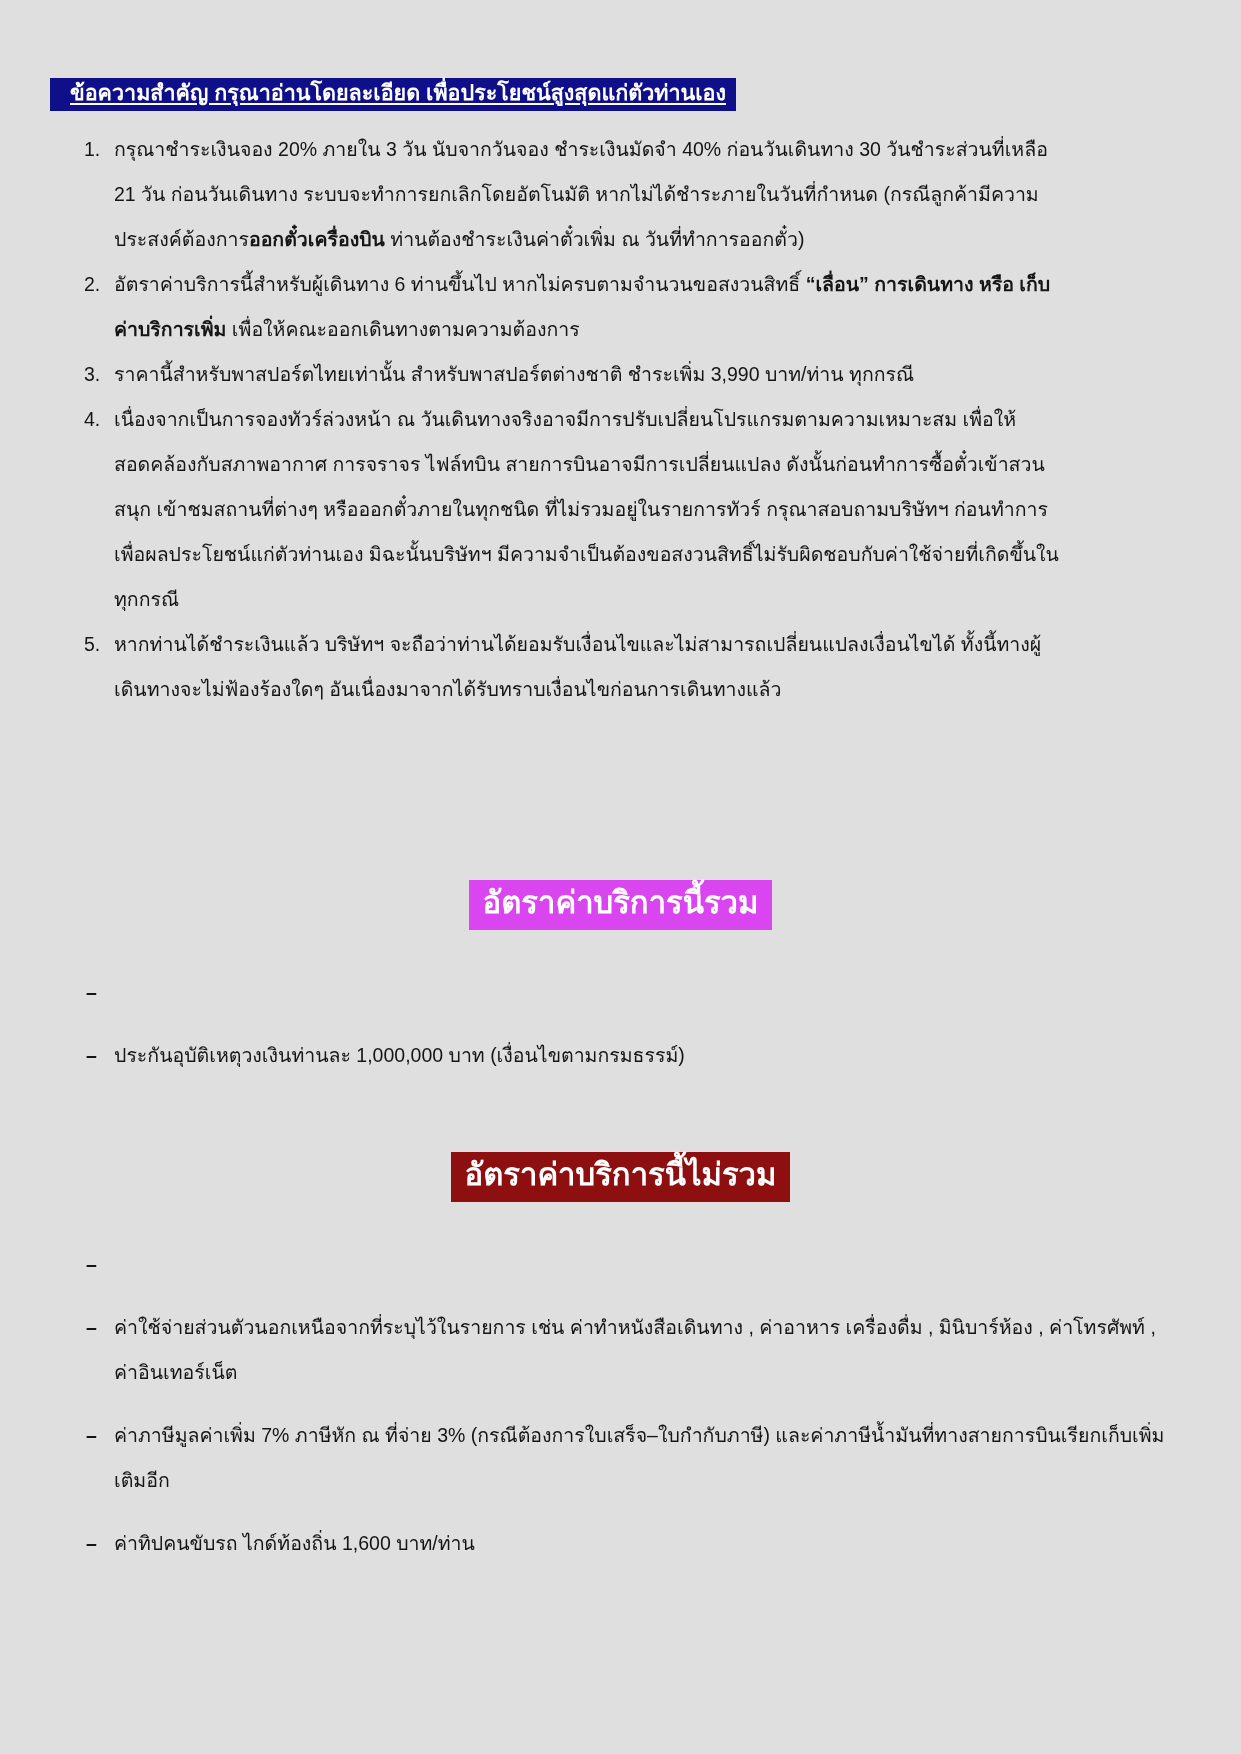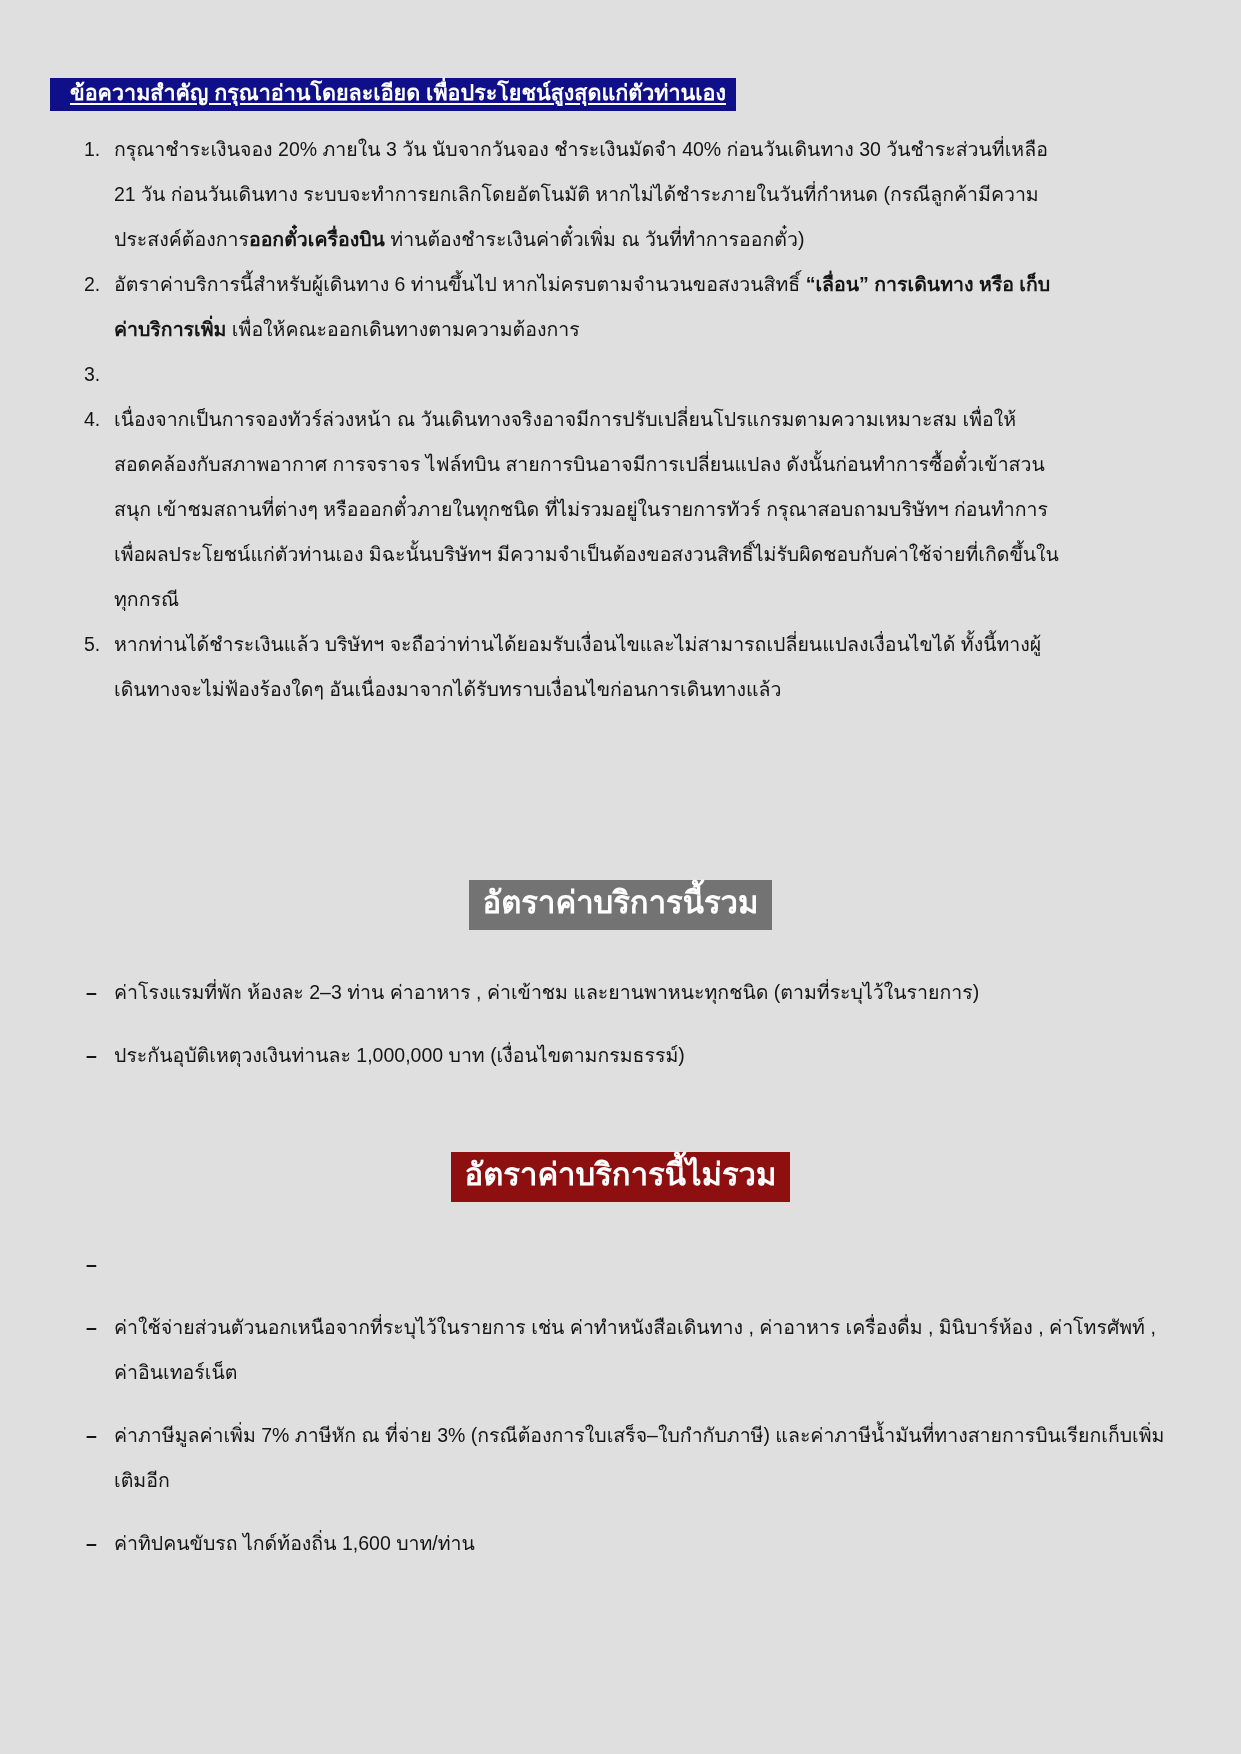--- a/index.html
+++ b/index.html
@@ -64,21 +64,21 @@
   .heading-row.includes-row { margin-top: 168px; }
   .heading-row.excludes-row { margin-top: 74px; }
   .section-heading {
     display: inline-block;
     color: #ffffff;
     font-weight: bold;
     font-size: 31px;
     line-height: 36px;
     padding: 5px 14px 9px 14px;
   }
-  .section-heading.navy { background: #737373; }
+  .section-heading.navy { background: #d946ef; }
   .section-heading.red  { background: #8e0f10; }
   ul.dash-list {
     list-style: none;
     margin: 40px 0 0 0;
     padding: 0 0 0 36px;
     font-size: 19.5px;
   }
   ul.dash-list li {
     display: flex;
     align-items: flex-start;
@@ -109,41 +109,41 @@
     <li>
       <span class="num">1.</span>
       <div class="note-text"><span>กรุณาชำระเงินจอง 20% ภายใน 3 วัน นับจากวันจอง ชำระเงินมัดจำ  40% ก่อนวันเดินทาง 30 วันชำระส่วนที่เหลือ 21 วัน ก่อนวันเดินทาง ระบบจะทำการยกเลิกโดยอัตโนมัติ หากไม่ได้ชำระภายในวันที่กำหนด (กรณีลูกค้ามีความประสงค์ต้องการ</span><span class="bd">ออกตั๋วเครื่องบิน</span><span> ท่านต้องชำระเงินค่าตั๋วเพิ่ม ณ วันที่ทำการออกตั๋ว)</span></div>
     </li>
     <li>
       <span class="num">2.</span>
       <div class="note-text"><span>อัตราค่าบริการนี้สำหรับผู้เดินทาง 6 ท่านขึ้นไป หากไม่ครบตามจำนวนขอสงวนสิทธิ์ </span><span class="bd">“เลื่อน” การเดินทาง หรือ เก็บค่าบริการเพิ่ม</span><span> เพื่อให้คณะออกเดินทางตามความต้องการ</span></div>
     </li>
     <li>
       <span class="num">3.</span>
+      <div class="note-text"><span>ราคานี้สำหรับพาสปอร์ตไทยเท่านั้น สำหรับพาสปอร์ตต่างชาติ ชำระเพิ่ม 3,990 บาท/ท่าน ทุกกรณี</span></div>
     </li>
     <li>
       <span class="num">4.</span>
       <div class="note-text"><span>เนื่องจากเป็นการจองทัวร์ล่วงหน้า ณ วันเดินทางจริงอาจมีการปรับเปลี่ยนโปรแกรมตามความเหมาะสม เพื่อให้สอดคล้องกับสภาพอากาศ การจราจร ไฟล์ทบิน สายการบินอาจมีการเปลี่ยนแปลง ดังนั้นก่อนทำการซื้อตั๋วเข้าสวนสนุก เข้าชมสถานที่ต่างๆ หรือออกตั๋วภายในทุกชนิด ที่ไม่รวมอยู่ในรายการทัวร์ กรุณาสอบถามบริษัทฯ ก่อนทำการ เพื่อผลประโยชน์แก่ตัวท่านเอง มิฉะนั้นบริษัทฯ มีความจำเป็นต้องขอสงวนสิทธิ์ไม่รับผิดชอบกับค่าใช้จ่ายที่เกิดขึ้นในทุกกรณี</span></div>
     </li>
     <li>
       <span class="num">5.</span>
       <div class="note-text"><span>หากท่านได้ชำระเงินแล้ว บริษัทฯ จะถือว่าท่านได้ยอมรับเงื่อนไขและไม่สามารถเปลี่ยนแปลงเงื่อนไขได้ ทั้งนี้ทางผู้เดินทางจะไม่ฟ้องร้องใดๆ อันเนื่องมาจากได้รับทราบเงื่อนไขก่อนการเดินทางแล้ว</span></div>
     </li>
   </ol>
 
   <div class="heading-row includes-row">
     <div class="section-heading navy">
       <span>อัตราค่าบริการนี้รวม</span>
     </div>
   </div>
 
   <ul class="dash-list">
     <li>
       <span class="dash">–</span>
-      <span class="txt">ค่าโรงแรมที่พัก ห้องละ 2–3 ท่าน ค่าอาหาร , ค่าเข้าชม และยานพาหนะทุกชนิด (ตามที่ระบุไว้ในรายการ)</span>
     </li>
     <li>
       <span class="dash">–</span>
       <span class="txt">ประกันอุบัติเหตุวงเงินท่านละ 1,000,000 บาท (เงื่อนไขตามกรมธรรม์)</span>
     </li>
   </ul>
 
   <div class="heading-row excludes-row">
     <div class="section-heading red">
       <span>อัตราค่าบริการนี้ไม่รวม</span>

